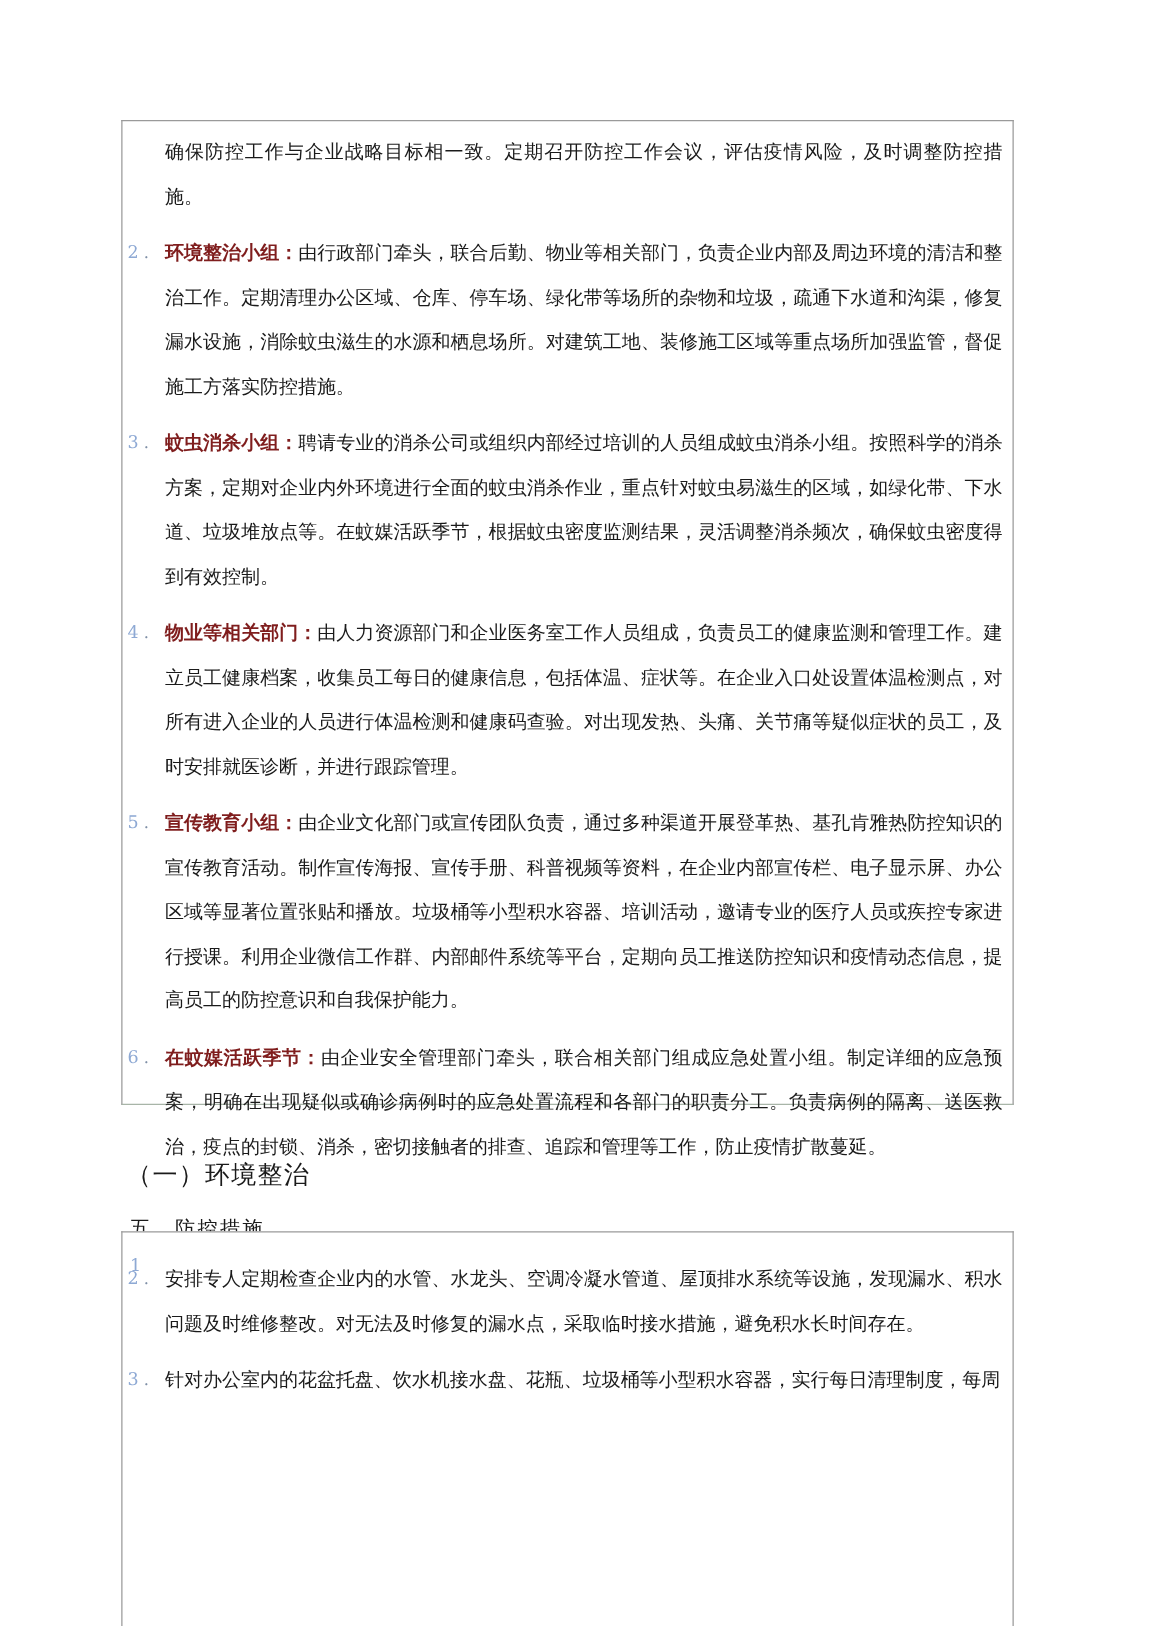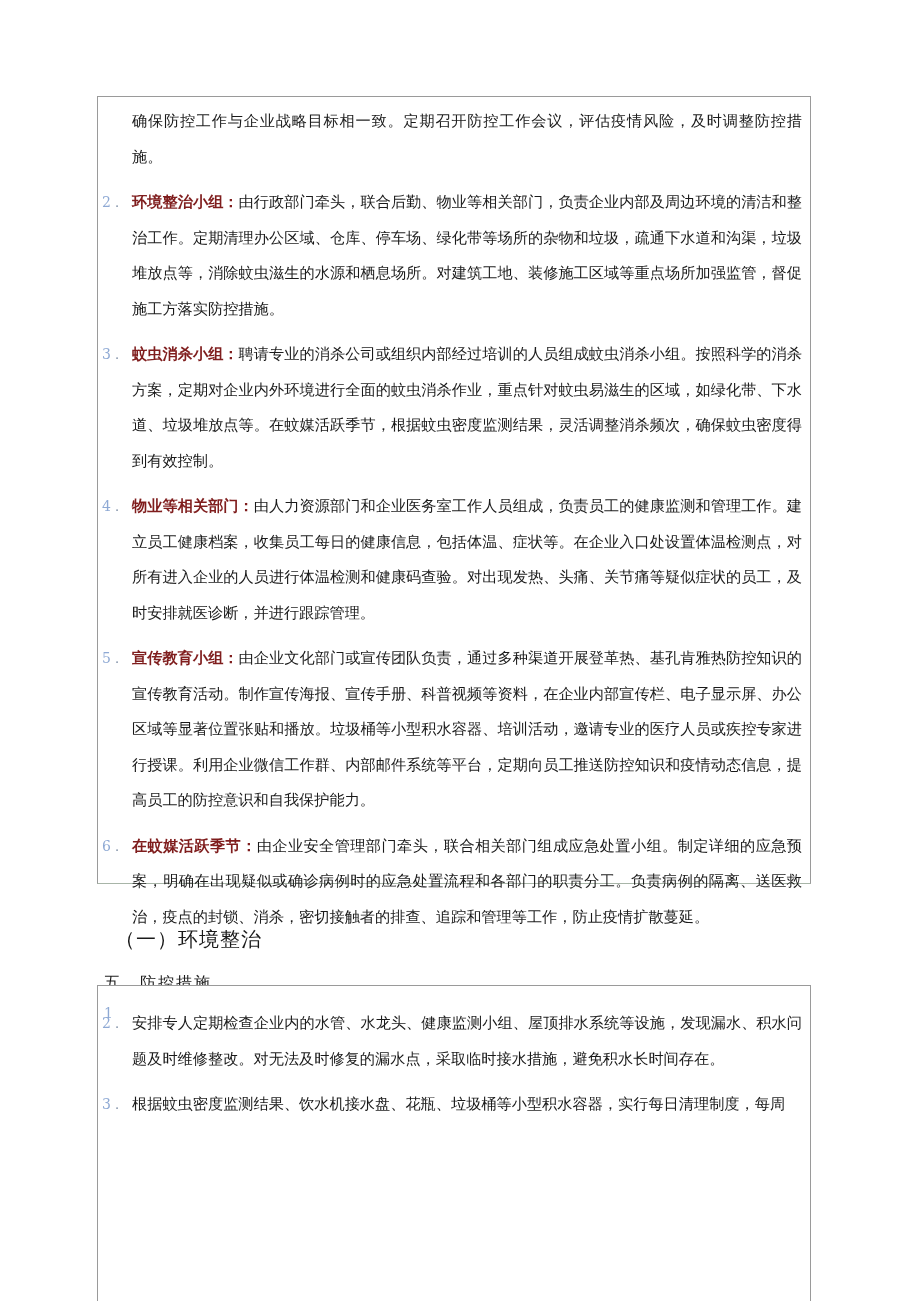--- a/index.html
+++ b/index.html
@@ -109,21 +109,21 @@
     font-size: 16px;
     line-height: 36px;
     font-weight: normal;
     color: #1a1a1a;
     letter-spacing: 2px;
   }
 
   
   .sub-heading {
     position: absolute;
-    left: 115px;
+    left: 101px;
     top: 924px;
     font-size: 20px;
     line-height: 30px;
     color: #1a1a1a;
     letter-spacing: 1px;
     white-space: nowrap;
   }
 </style>
 </head>
 <body>
@@ -131,21 +131,21 @@
 <div class="page">
 
   <div class="block" id="block-one">
     <div class="block-inner">
 
       <p class="para cont-line">确保防控工作与企业战略目标相一致。定期召开防控工作会议，评估疫情风险，及时调整防控措施。</p>
 
       <ol class="numlist">
 
         <li>
-          <span class="num"><span>2</span><span class="dot">.</span></span><span class="runin">环境整治小组：</span><span>由行政部门牵头，联合后勤、物业等相关部门，负责企业内部及周边环境的清洁和整治工作。定期清理办公区域、仓库、停车场、绿化带等场所的杂物和垃圾，疏通下水道和沟渠，垃圾堆放点等，消除蚊虫滋生的水源和栖息场所。对建筑工地、装修施工区域等重点场所加强监管，督促施工方落实防控措施。</span>
+          <span class="num"><span>2</span><span class="dot">.</span></span><span class="runin">环境整治小组：</span><span>由行政部门牵头，联合后勤、物业等相关部门，负责企业内部及周边环境的清洁和整治工作。定期清理办公区域、仓库、停车场、绿化带等场所的杂物和垃圾，疏通下水道和沟渠，修复漏水设施，消除蚊虫滋生的水源和栖息场所。对建筑工地、装修施工区域等重点场所加强监管，督促施工方落实防控措施。</span>
         </li>
 
         <li>
           <span class="num"><span>3</span><span class="dot">.</span></span><span class="runin">蚊虫消杀小组：</span><span>聘请专业的消杀公司或组织内部经过培训的人员组成蚊虫消杀小组。按照科学的消杀方案，定期对企业内外环境进行全面的蚊虫消杀作业，重点针对蚊虫易滋生的区域，如绿化带、下水道、垃圾堆放点等。在蚊媒活跃季节，根据蚊虫密度监测结果，灵活调整消杀频次，确保蚊虫密度得到有效控制。</span>
         </li>
 
         <li>
           <span class="num"><span>4</span><span class="dot">.</span></span><span class="runin">物业等相关部门：</span><span>由人力资源部门和企业医务室工作人员组成，负责员工的健康监测和管理工作。建立员工健康档案，收集员工每日的健康信息，包括体温、症状等。在企业入口处设置体温检测点，对所有进入企业的人员进行体温检测和健康码查验。对出现发热、头痛、关节痛等疑似症状的员工，及时安排就医诊断，并进行跟踪管理。</span>
         </li>
 
@@ -169,25 +169,25 @@
   <div class="block" id="block-two">
     <div class="block-inner">
 
       <ol class="numlist">
 
         <li class="tight">
           <span class="num"><span>1</span></span>
         </li>
 
         <li>
-          <span class="num"><span>2</span><span class="dot">.</span></span><span>安排专人定期检查企业内的水管、水龙头、健康监测小组、屋顶排水系统等设施，发现漏水、积水问题及时维修整改。对无法及时修复的漏水点，采取临时接水措施，避免积水长时间存在。</span>
+          <span class="num"><span>2</span><span class="dot">.</span></span><span>安排专人定期检查企业内的水管、水龙头、空调冷凝水管道、屋顶排水系统等设施，发现漏水、积水问题及时维修整改。对无法及时修复的漏水点，采取临时接水措施，避免积水长时间存在。</span>
         </li>
 
         <li>
-          <span class="num"><span>3</span><span class="dot">.</span></span><span>根据蚊虫密度监测结果、饮水机接水盘、花瓶、垃圾桶等小型积水容器，实行每日清理制度，每周</span>
+          <span class="num"><span>3</span><span class="dot">.</span></span><span>针对办公室内的花盆托盘、饮水机接水盘、花瓶、垃圾桶等小型积水容器，实行每日清理制度，每周</span>
         </li>
 
       </ol>
 
     </div>
   </div>
 
 </div>
 
 </body></html>

